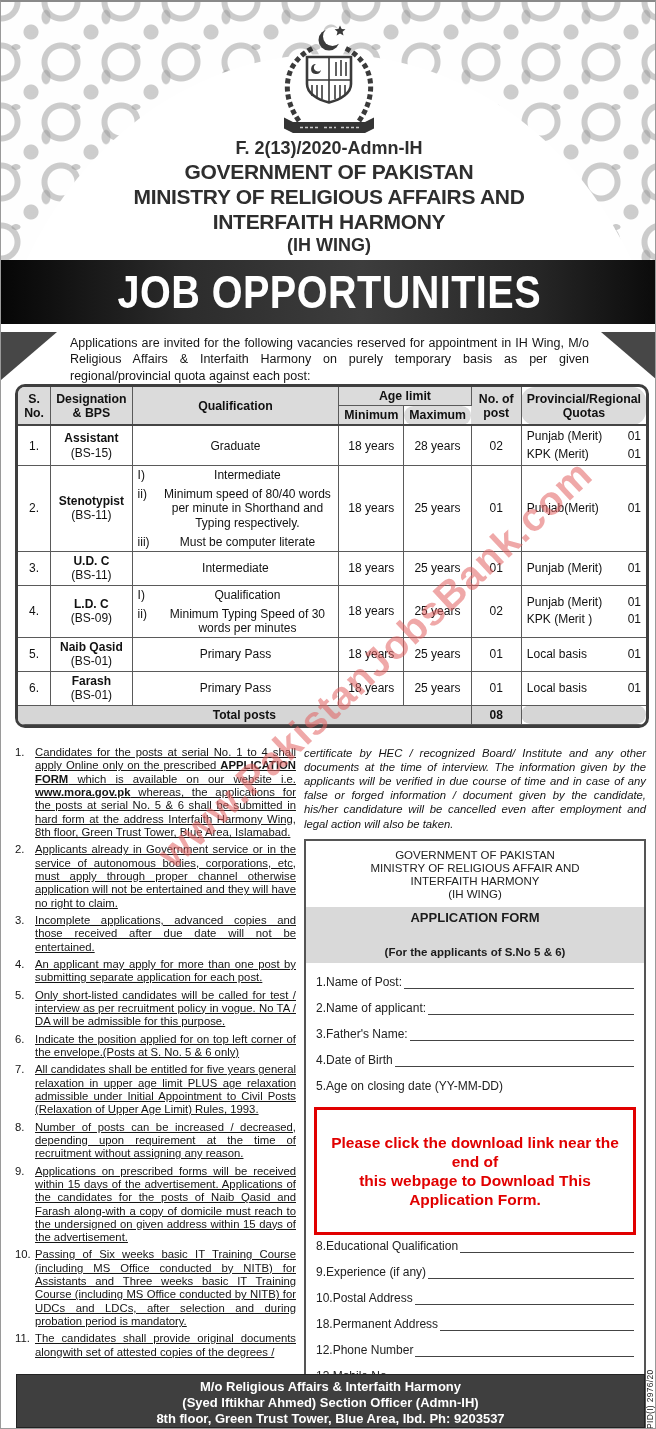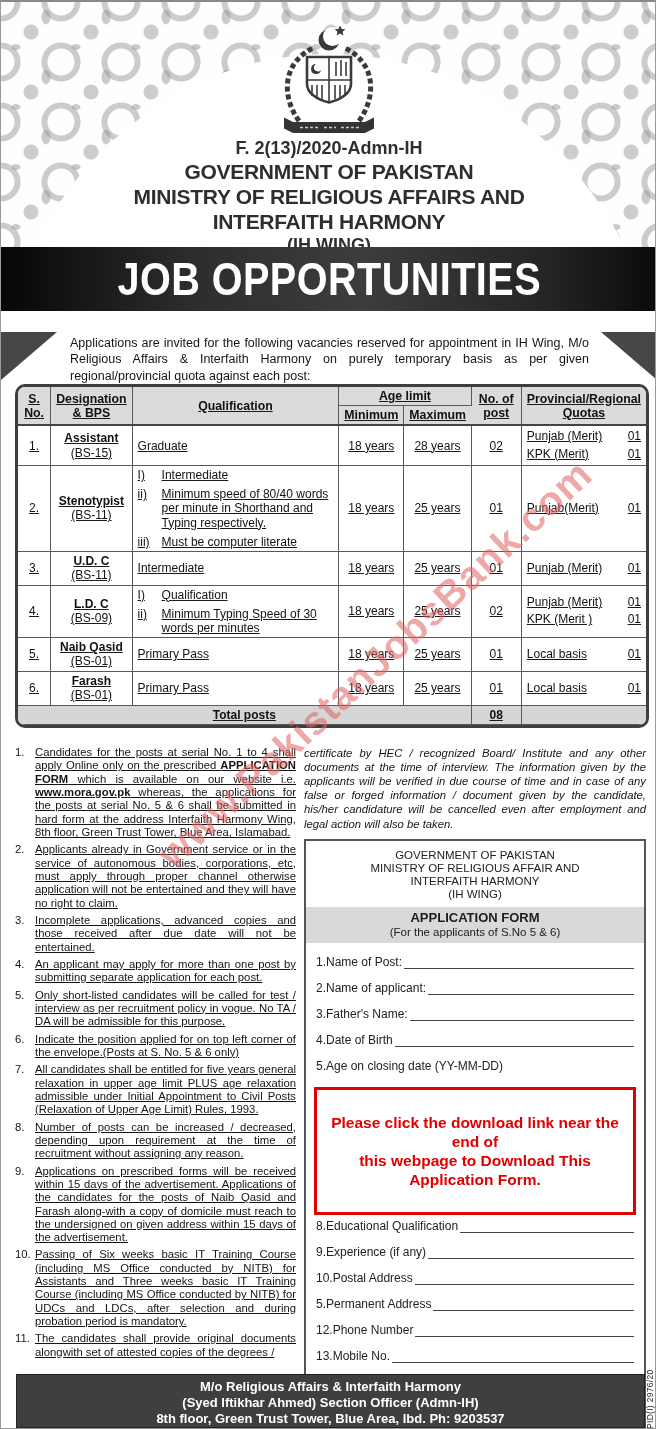--- a/index.html
+++ b/index.html
@@ -24,63 +24,63 @@
     background-size:60px 60px;
   }
   .dome{position:absolute;left:-12px;top:52px;width:680px;height:760px;background:#fff;border-radius:50%;}
   .emblem{position:absolute;left:50%;top:22px;transform:translateX(-50%);}
   .header-text{position:absolute;left:0;right:0;top:136px;text-align:center;color:#2e2e2e;font-weight:bold;}
   .ref-no{font-size:18px;line-height:21px;}
   .gov-line{font-size:21px;line-height:25px;letter-spacing:-0.3px;}
   .wing-line{font-size:18px;line-height:23px;}
   
   .banner{
-    position:absolute;left:0;top:245px;width:656px;height:64px;
+    position:absolute;left:0;top:258px;width:656px;height:64px;
     background:linear-gradient(90deg,#060606 0%,#2c2c2c 28%,#3d3d3d 55%,#262626 82%,#0b0b0b 100%);
     display:flex;align-items:center;justify-content:center;
   }
   .banner-title{color:#fff;font-weight:bold;font-size:44px;letter-spacing:0.5px;transform:scaleX(.9) scaleY(1.05);white-space:nowrap;}
   
   .intro-row{position:absolute;left:0;top:326px;width:656px;height:56px;}
   .tri-left{position:absolute;left:0;top:4px;width:56px;height:48px;background:#474747;clip-path:polygon(0 0,100% 0,0 100%);}
   .tri-right{position:absolute;right:0;top:4px;width:56px;height:48px;background:#474747;clip-path:polygon(0 0,100% 0,100% 100%);}
   .intro{margin:0;padding:7px 68px 0 69px;font-size:12.5px;line-height:1.3;text-align:justify;color:#151515;}
   
-  .table-frame{position:absolute;left:14px;top:382px;width:628px;border:3px solid #3e3e3e;border-radius:10px;overflow:hidden;background:#fff;text-decoration:underline;}
+  .table-frame{position:absolute;left:14px;top:382px;width:628px;border:3px solid #3e3e3e;border-radius:10px;overflow:hidden;background:#fff;}
   table.vac{width:100%;border-collapse:collapse;font-size:12px;color:#111;}
   table.vac th,table.vac td{border-right:1.4px solid #5a5a5a;border-bottom:1.4px solid #5a5a5a;padding:2px 5px;vertical-align:middle;}
-  table.vac th:last-child,table.vac td:last-child{border-right:none;}
+  table.vac th:last-child,table.vac td:last-child{border-right:none;border-radius:14px;}
   table.vac thead th{background:#dbdbdb;font-weight:bold;font-size:12.3px;line-height:1.15;border-bottom:2.5px solid #444;}
   table.vac thead th.agelimit{border-bottom:1.5px solid #5a5a5a;}
   td.c{text-align:center;}
   .dname{font-weight:bold;text-align:center;line-height:1.2;}
   .dbps{text-align:center;line-height:1.2;}
   .qitem{display:flex;line-height:1.18;}
   .qitem:not(:last-child){margin-bottom:5px;}
   .qnum{flex:0 0 24px;}
-  .qtext{flex:1;text-align:left;}
+  .qtext{flex:1;text-align:center;}
   .qline{display:flex;justify-content:space-between;line-height:1.45;}
   .qline .qc{padding-left:4px;}
   tfoot td{background:#d6d6d6;border-bottom:none;font-weight:bold;}
   tfoot td.tlabel{text-align:center;}
   tfoot td.tval{text-align:center;}
   
   .content-cols{position:absolute;left:14px;top:744px;width:631px;display:flex;}
   .col-left{width:281px;margin-right:8px;}
   .col-right{width:342px;}
   .iitem{display:flex;margin-bottom:4px;font-size:11.3px;line-height:1.18;color:#151515;}
   .inum{flex:0 0 20px;}
   .itext{flex:1;text-align:justify;margin:0;text-decoration:underline;}
   .continuation{margin:0 0 8px 0;font-size:11.3px;line-height:1.25;text-align:justify;color:#151515;font-style:italic;}
   
   .app-form{border:2px solid #555;background:#fff;padding:8px 10px 12px 10px;box-sizing:border-box;}
   .fh-line{text-align:center;font-size:11.5px;line-height:13px;color:#222;}
   .fband{margin:6px -10px 0 -10px;background:#d9d9d9;padding:3px 0 4px 0;text-align:center;}
   .ftitle{font-weight:bold;font-size:13px;line-height:15px;color:#1c1c1c;}
-  .fsub{font-weight:normal;font-size:11.5px;line-height:14px;color:#1c1c1c;}
+  .fsub{font-weight:bold;font-size:11.5px;line-height:14px;color:#1c1c1c;margin-top:20px;}
   .frow{display:flex;align-items:flex-end;margin-top:12px;font-size:12px;line-height:14px;color:#222;}
   .flabel{white-space:nowrap;}
   .fline{flex:1;border-bottom:1.2px solid #444;height:12px;margin-left:2px;}
   .notice{
     position:relative;z-index:2;margin:-12px -2px -8px -2px;
     border:3px solid #e10000;background:#fff;padding:23px 4px;
     text-align:center;color:#e10000;font-weight:bold;font-size:15.5px;line-height:19px;
   }
   .sig-row{display:flex;justify-content:flex-end;align-items:flex-end;margin-top:16px;font-size:12px;color:#222;}
   .sig-line{width:110px;border-bottom:1.2px solid #444;height:12px;margin-left:2px;}
@@ -435,21 +435,21 @@
             </div>
             <div class="frow">
               <span class="flabel">9.Experience (if any)</span>
               <span class="fline"></span>
             </div>
             <div class="frow">
               <span class="flabel">10.Postal Address</span>
               <span class="fline"></span>
             </div>
             <div class="frow">
-              <span class="flabel">5.Permanent Address</span>
+              <span class="flabel">18.Permanent Address</span>
               <span class="fline"></span>
             </div>
             <div class="frow">
               <span class="flabel">12.Phone Number </span>
               <span class="fline"></span>
             </div>
             <div class="frow">
               <span class="flabel">13.Mobile No.</span>
               <span class="fline"></span>
             </div>

